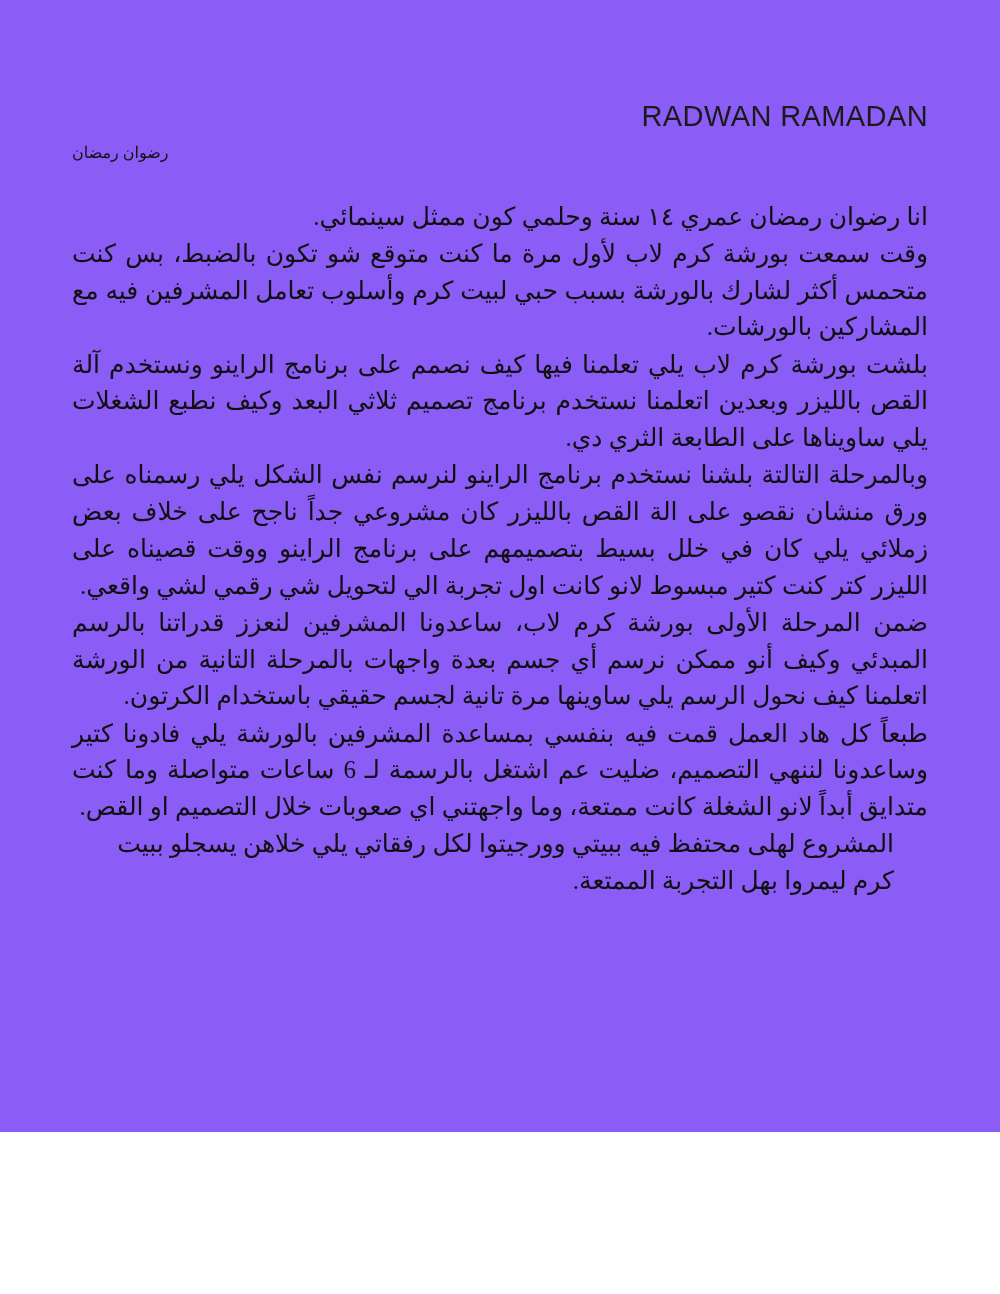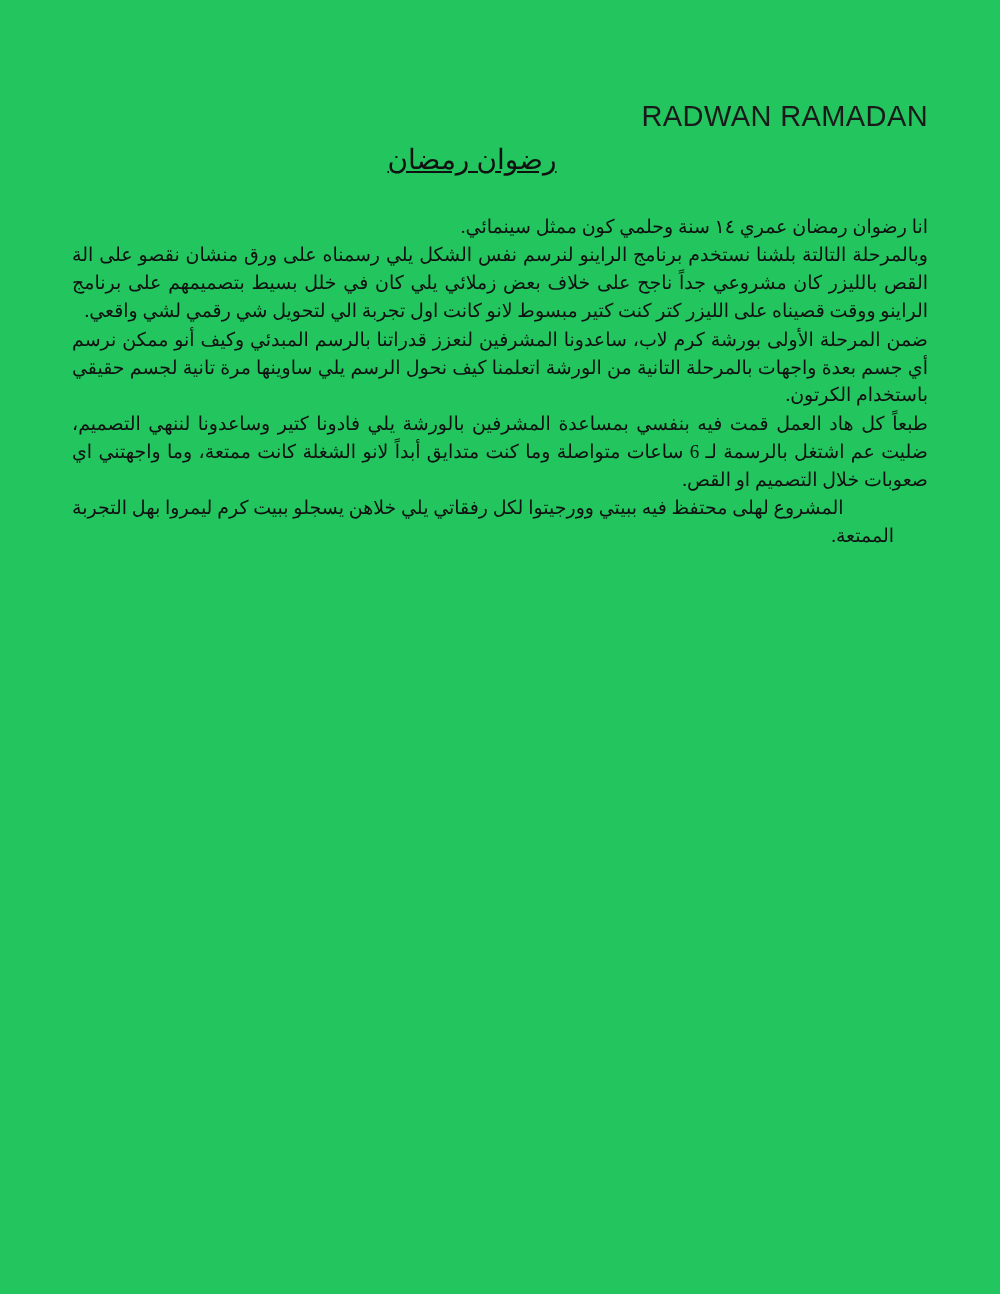--- a/index.html
+++ b/index.html
@@ -10,92 +10,93 @@
   body {
     width: 1000px;
     height: 1294px;
     font-family: "Liberation Serif", "DejaVu Serif", serif;
     color: #0a0a0a;
     -webkit-font-smoothing: antialiased;
   }
   .page {
     position: relative;
     width: 1000px;
-    height: 1294px;
+    height: 1132px;
     box-sizing: border-box;
     padding: 100px 72px 40px 72px;
-    background: #22c55e;
+    background: #8b5cf6;
     overflow: hidden;
   }
   .doc-header {
     text-align: right;
     margin: 0 0 6px 0;
   }
   .name-latin {
     font-family: "Liberation Sans", "DejaVu Sans", sans-serif;
     font-size: 29px;
     line-height: 1.15;
     letter-spacing: 0.4px;
     font-weight: 400;
     color: #1a1a1a;
     direction: ltr;
     text-align: right;
     margin: 0 0 10px 0;
     white-space: nowrap;
   }
   .name-arabic {
     font-family: "Liberation Serif", "DejaVu Serif", serif;
-    font-size: 28px;
+    font-size: 16px;
     line-height: 1.2;
     direction: rtl;
-    text-align: center;
+    text-align: left;
     margin: 0 0 0 0;
     padding-right: 56px;
     color: #111111;
-    text-decoration: underline;
   }
   .body-block {
     margin-top: 36px;
     direction: rtl;
     text-align: justify;
     text-align-last: right;
-    font-size: 19px;
+    font-size: 25px;
     line-height: 1.47;
     color: #101010;
   }
   .para {
     margin: 0 0 0.5px 0;
     direction: rtl;
     text-align: justify;
     text-align-last: right;
     text-justify: inter-word;
   }
   .p-intro {
     text-align: right;
   }
   .p-closing {
-    text-align: left;
+    text-align: right;
     padding-right: 34px;
   }
 </style>
 </head>
 <body>
 
 <div class="page">
 
   <div class="doc-header">
     <div class="name-latin">RADWAN RAMADAN</div>
     <div class="name-arabic">رضوان رمضان</div>
   </div>
 
   <div class="body-block">
     <p class="para p-intro">انا رضوان رمضان عمري ١٤ سنة وحلمي كون ممثل سينمائي.</p>
 
 
+    <p class="para">وقت سمعت بورشة كرم لاب لأول مرة ما كنت متوقع شو تكون بالضبط، بس كنت متحمس أكثر لشارك بالورشة بسبب حبي لبيت كرم وأسلوب تعامل المشرفين فيه مع المشاركين بالورشات.</p>
 
+    <p class="para">بلشت بورشة كرم لاب يلي تعلمنا فيها كيف نصمم على برنامج الراينو ونستخدم آلة القص بالليزر وبعدين اتعلمنا نستخدم برنامج تصميم ثلاثي البعد وكيف نطبع الشغلات يلي ساويناها على الطابعة الثري دي.</p>
 
     <p class="para">وبالمرحلة التالتة بلشنا نستخدم برنامج الراينو لنرسم نفس الشكل يلي رسمناه على ورق منشان نقصو على الة القص بالليزر كان مشروعي جداً ناجح على خلاف بعض زملائي يلي كان في خلل بسيط بتصميمهم على برنامج الراينو ووقت قصيناه على الليزر كتر كنت كتير مبسوط لانو كانت اول تجربة الي لتحويل شي رقمي لشي واقعي.</p>
 
     <p class="para">ضمن المرحلة الأولى بورشة كرم لاب، ساعدونا المشرفين لنعزز قدراتنا بالرسم المبدئي وكيف أنو ممكن نرسم أي جسم بعدة واجهات بالمرحلة التانية من الورشة اتعلمنا كيف نحول الرسم يلي ساوينها مرة تانية لجسم حقيقي باستخدام الكرتون.</p>
 
     <p class="para">طبعاً كل هاد العمل قمت فيه بنفسي بمساعدة المشرفين بالورشة يلي فادونا كتير وساعدونا لننهي التصميم، ضليت عم اشتغل بالرسمة لـ 6 ساعات متواصلة وما كنت متدايق أبداً لانو الشغلة كانت ممتعة، وما واجهتني اي صعوبات خلال التصميم او القص.</p>
 
     <p class="para p-closing">المشروع لهلى محتفظ فيه ببيتي وورجيتوا لكل رفقاتي يلي خلاهن يسجلو ببيت كرم ليمروا بهل التجربة الممتعة.</p>
   </div>
 

